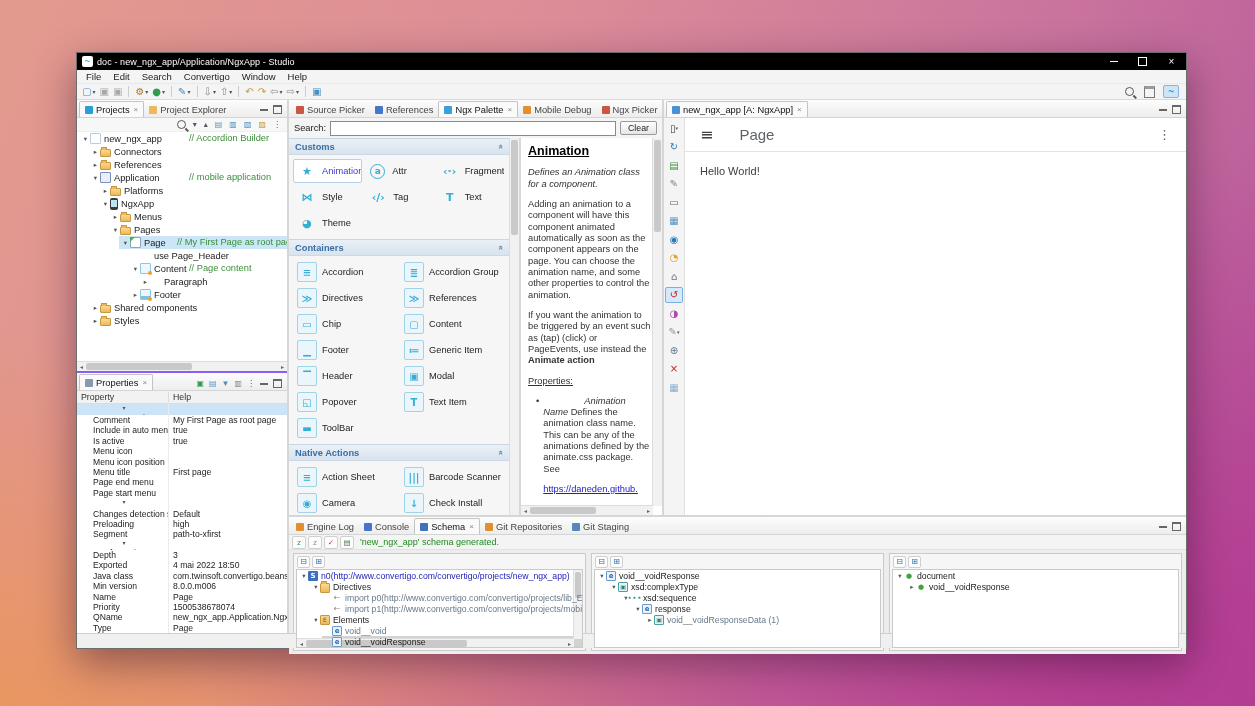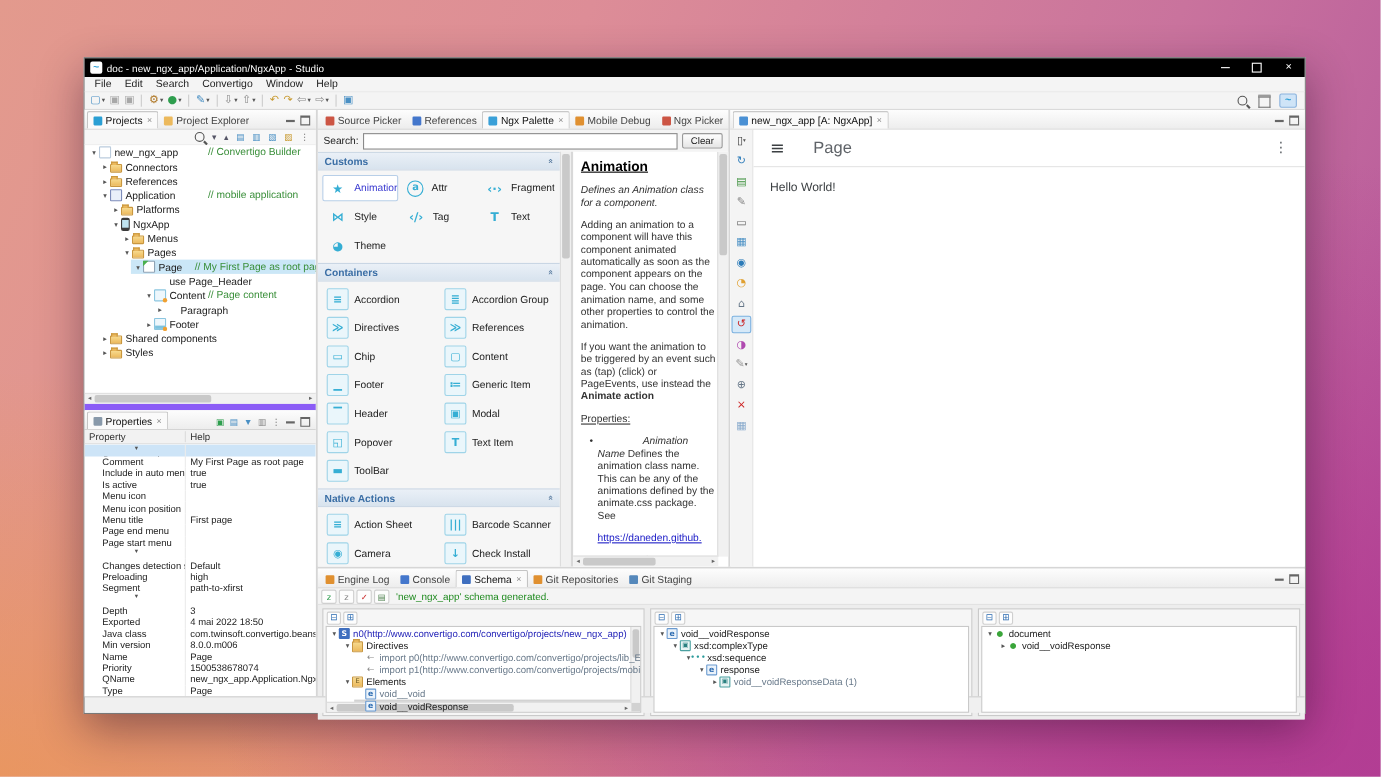--- a/index.html
+++ b/index.html
@@ -38,21 +38,21 @@
   .persp{padding:1px 4px;border:1px solid transparent;border-radius:2px;display:flex;align-items:center;}
   .persp.active{background:#cfe4f7;border-color:#8ab2dd;}
   .mini-win{width:9px;height:8px;border:1px solid #777;border-top:3px solid #9a9a9a;display:inline-block;}
   .mini-wave{color:#2a9fd4;font-weight:bold;font-size:10px;line-height:9px;}
   
   .main{flex:1;display:flex;min-height:0;background:#e4e4e4;}
   .col-left{width:212px;flex:none;display:flex;flex-direction:column;border-right:2px solid #d6d6d6;box-sizing:border-box;}
   .col-right{flex:1;display:flex;flex-direction:column;min-width:0;}
   .top-row{height:417px;display:flex;border-bottom:2px solid #d6d6d6;box-sizing:border-box;min-width:0;}
   .panel{background:#f7f7f7;display:flex;flex-direction:column;min-width:0;}
-  .projects{height:280px;border-bottom:6px solid #8b5cf6;box-sizing:border-box;}
+  .projects{height:280px;border-bottom:2px solid #8b5cf6;box-sizing:border-box;}
   .props{flex:1;}
   .palette{width:375px;flex:none;border-right:2px solid #d6d6d6;box-sizing:border-box;}
   .viewer{flex:1;}
   .bottom{flex:1;}
   .statusbar{height:14px;background:#f0f0f0;border-top:1px solid #cfcfcf;flex:none;}
   
   .tabbar{height:17px;flex:none;display:flex;align-items:flex-end;background:linear-gradient(#fdfdfd,#ededed);
     border-bottom:1px solid #d4d4d4;padding-left:2px;white-space:nowrap;overflow:hidden;}
   .tab{display:flex;align-items:center;gap:3px;height:14px;padding:0 5px;font-size:9.3px;color:#444;flex:none;}
   .tab.active{background:#fafafa;border:1px solid #c4c4c4;border-bottom:none;border-radius:2px 2px 0 0;
@@ -334,21 +334,21 @@
               </span>
               <span class="tbtn">
                 <span class="glyph" style="color: rgb(85, 85, 85);">⋮</span>
               </span>
             </div>
           <div class="tree" id="projects-tree">
               <div class="trow" style="padding-left: 4px;">
                 <span class="arr">▾</span>
                 <span class="ti ic-convertigo"></span>
                 <span class="lbl">new_ngx_app</span>
-                <span class="cmt" style="left: 112px;">// Convertigo Builder</span>
+                <span class="cmt" style="left: 112px;">// Accordion Builder</span>
               </div>
               <div class="trow" style="padding-left: 14px;">
                 <span class="arr">▸</span>
                 <span class="ti ic-folder"></span>
                 <span class="lbl">Connectors</span>
               </div>
               <div class="trow" style="padding-left: 14px;">
                 <span class="arr">▸</span>
                 <span class="ti ic-folder"></span>
                 <span class="lbl">References</span>

